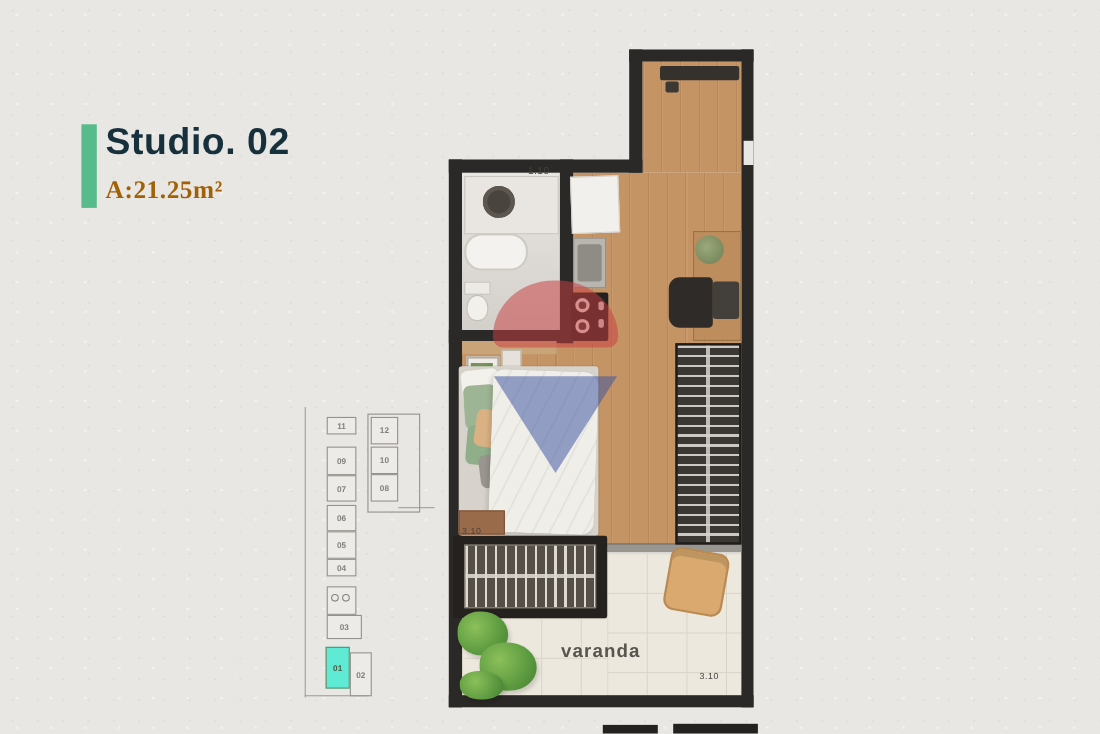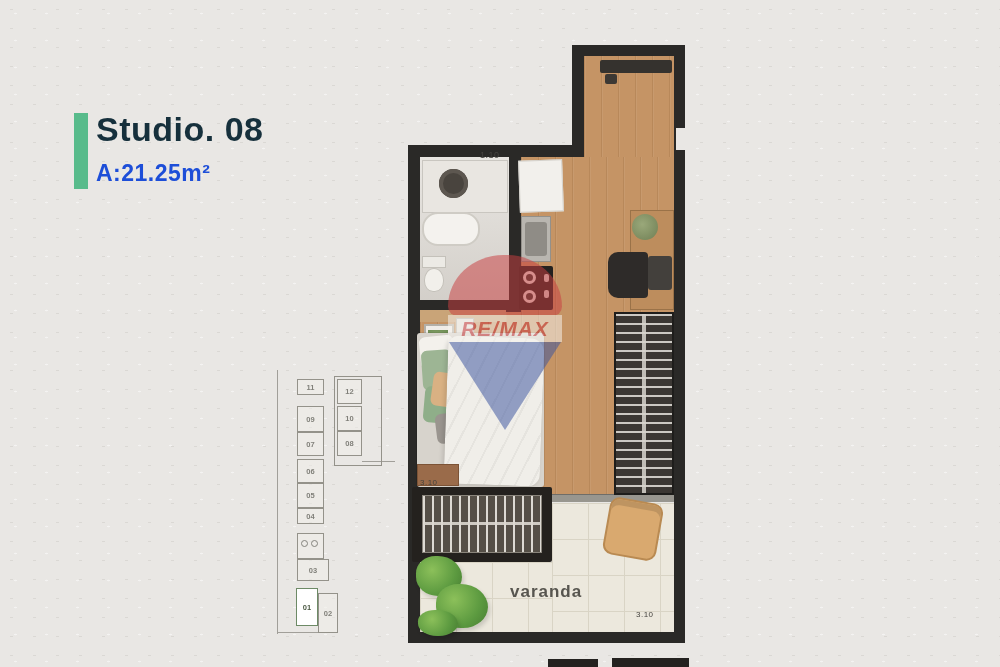--- a/index.html
+++ b/index.html
@@ -10,21 +10,21 @@
     background-color:#e9e7e4;
     background-image:
       radial-gradient(rgba(190,188,184,.35) 1px, transparent 1.2px),
       radial-gradient(rgba(255,255,255,.5) 1px, transparent 1.2px);
     background-size:23px 19px, 31px 27px;
   }
   .abs { position:absolute; }
   
   .accent-bar { background:#58bb8b; }
   .title { font-size:34px; font-weight:700; color:#16303c; letter-spacing:.5px; }
-  .area  { font-size:23px; font-weight:600; color:#1d4ed8; letter-spacing:.5px; }
+  .area  { font-size:23px; font-weight:600; color:#a16207; letter-spacing:.5px;font-family:Liberation Serif, serif; }
   
   .plan { left:408px; top:45px; width:263px; height:598px; }
   .wall { position:absolute; background:#2a2927; }
   .wood {
     position:absolute; background-color:#c59465;
     background-image:repeating-linear-gradient(90deg, rgba(90,50,10,.12) 0 1px, rgba(255,255,255,.06) 1px 2px, transparent 2px 17px);
   }
   .bathfloor {
     position:absolute; background-color:#dcd8d2;
     background-image:linear-gradient(rgba(255,255,255,.35), rgba(0,0,0,.04));
@@ -67,35 +67,35 @@
     box-shadow:2px 3px 4px rgba(0,0,0,.15);
   }
   
   .keyplan { left:277px; top:368px; width:118px; height:280px; }
   .kline { position:absolute; background:#a19f99; }
   .kcell {
     position:absolute; border:1px solid #94928a; background:rgba(240,238,234,.55);
     display:flex; align-items:center; justify-content:center;
     font-size:7.5px; color:#81807a; font-weight:700;
   }
-  .kcell.hl { background:#ffffff; border-color:#6d8a66; color:#4c5a44; }
+  .kcell.hl { background:#5eead4; border-color:#6d8a66; color:#4c5a44; }
   
   .watermark { left:447px; top:252px; width:118px; height:186px; opacity:.52; z-index:40; }
   .wm-dome { position:absolute; left:1px; top:3px; width:114px; height:61px; background:#c93f41; border-radius:58px 58px 10px 10px / 54px 54px 10px 10px; }
   .wm-band { position:absolute; left:1px; top:63px; width:114px; height:27px; background:#f7f4ef; display:flex; align-items:center; justify-content:center; }
   .wm-band span { font-size:21px; font-weight:700; font-style:italic; color:#cd3a3f; letter-spacing:1px; }
   .wm-cone { position:absolute; left:2px; top:90px; width:0; height:0;
     border-left:56px solid transparent; border-right:56px solid transparent; border-top:88px solid #3b549f; }
   .cutbar { position:absolute; background:#242220; }
 </style>
 </head>
 <body>
 
 <div class="abs accent-bar" style="left:74px;top:113px;width:14px;height:76px;"></div>
-<div class="abs title" style="left:96px;top:110px;">Studio. 08</div>
+<div class="abs title" style="left:96px;top:110px;">Studio. 02</div>
 <div class="abs area" style="left:96px;top:160px;">A:21.25m²</div>
 
 <div class="abs keyplan">
   <div class="kline" style="left:0;top:2px;width:1px;height:264px;"></div>
   <div class="kline" style="left:0;top:264px;width:58px;height:1px;"></div>
   <div class="kline" style="left:85px;top:93px;width:33px;height:1px;"></div>
   <div style="position:absolute;left:57px;top:8px;width:48px;height:90px;border:1px solid #94928a;"></div>
 
   <div class="kcell" style="left:20px;top:11px;width:27px;height:16px;">11</div>
   <div class="kcell" style="left:60px;top:11px;width:25px;height:25px;">12</div>
@@ -183,20 +183,17 @@
   <div class="plant" style="left:8px;top:511px;width:46px;height:40px;"></div>
   <div class="plant" style="left:28px;top:539px;width:52px;height:44px;"></div>
   <div class="plant" style="left:10px;top:565px;width:40px;height:26px;"></div>
   <div style="position:absolute;left:198px;top:455px;width:54px;height:58px;background:#d9a96f;border:2px solid #b98a52;border-radius:10px;transform:rotate(10deg);box-shadow:inset 0 6px 0 rgba(0,0,0,.12);"></div>
   <div class="room-label" style="left:102px;top:537px;">varanda</div>
   <div class="dim" style="left:228px;top:565px;font-size:8px;">3.10</div>
 </div>
 
 <div class="abs watermark">
   <div class="wm-dome"></div>
-  <div class="wm-band">
-    <span>RE/MAX</span>
-  </div>
   <div class="wm-cone"></div>
 </div>
 
 <div class="cutbar" style="left:548px;top:659px;width:50px;height:8px;"></div>
 <div class="cutbar" style="left:612px;top:658px;width:77px;height:9px;"></div>
 
 </body></html>

